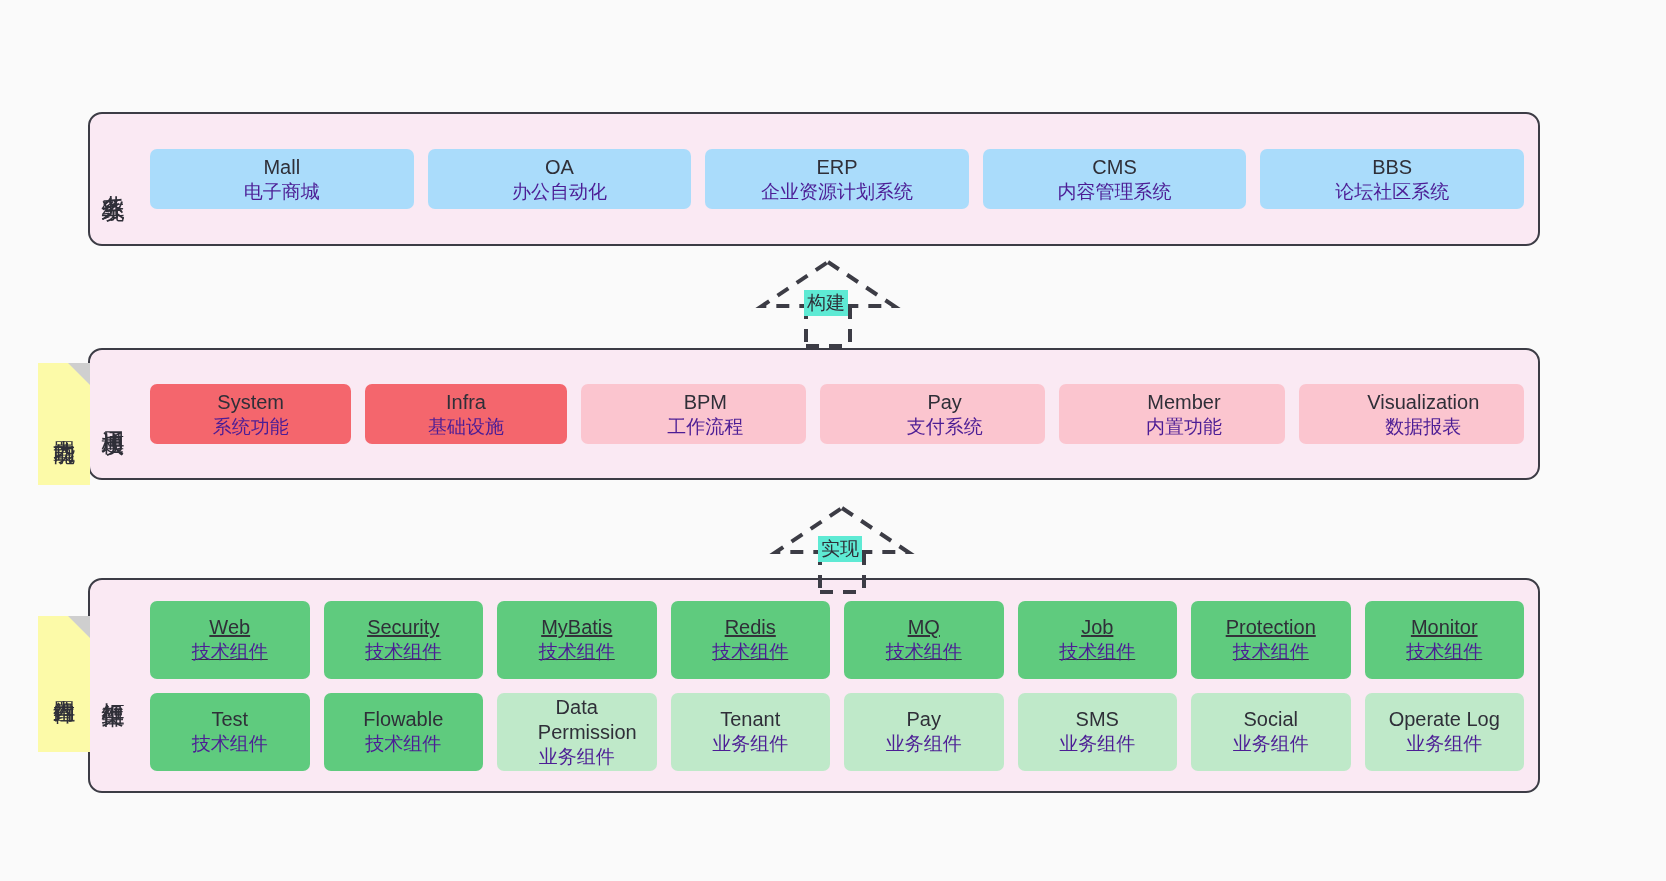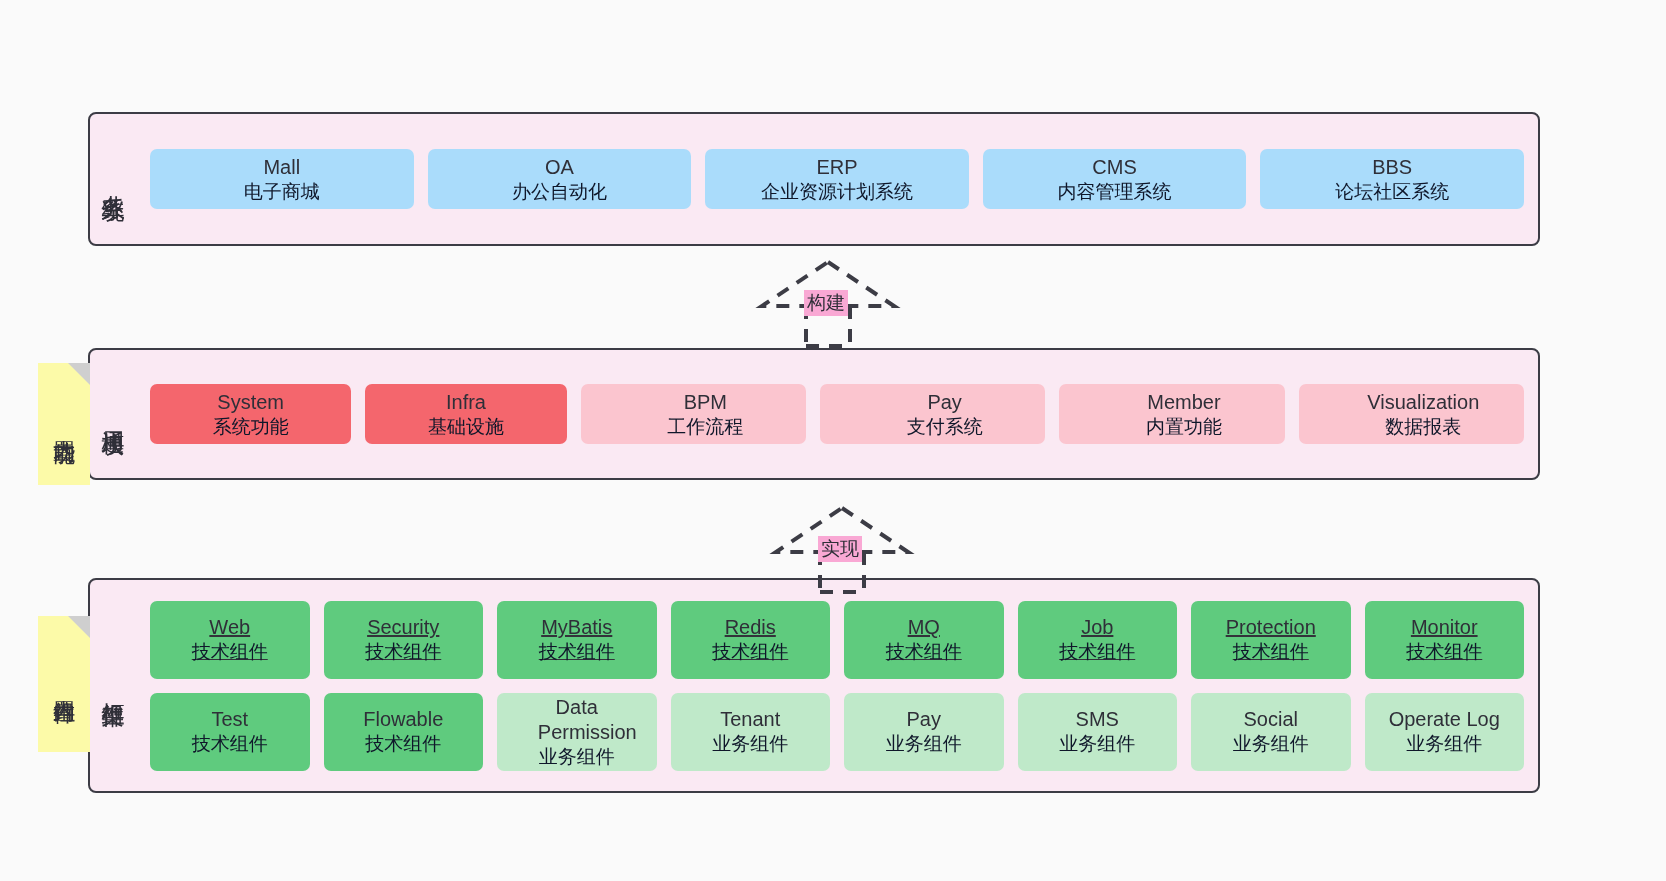--- a/index.html
+++ b/index.html
@@ -19,21 +19,21 @@
   #stage {
     position: absolute;
     inset: 0;
   }
 
   
   .layer {
     position: absolute;
     background: #fae9f3;
     border: 2px solid #3c3c45;
-    border-radius: 8px;
+    border-radius: 14px;
     box-sizing: border-box;
     display: flex;
     align-items: stretch;
   }
 
   
   .layer-label {
     flex: 0 0 auto;
     width: 46px;
     display: flex;
@@ -75,21 +75,21 @@
     box-sizing: border-box;
     padding: 6px 4px;
     line-height: 1.24;
   }
   .node .title {
     font-size: 20px;
     color: #2f2f38;
   }
   .node .sub {
     font-size: 19px;
-    color: #0f172a;
+    color: #4c1d95;
   }
 
   .node.blue       { background: #aadcfb; }
   .node.red        { background: #f4666d; }
   .node.pink       { background: #fbc5cf; padding-left: 28px; }
   .node.green      { background: #5fcb7e; }
   .node.lightgreen { background: #bfe9c9; }
 
   
   .note {
@@ -121,21 +121,21 @@
   
   .arrow {
     position: absolute;
     z-index: 3;
   }
   .arrow svg { display: block; overflow: visible; }
   .arrow .arrow-label {
     position: absolute;
     font-size: 19px;
     color: #2f2f38;
-    background: #f9a8d4;
+    background: #5eead4;
     padding: 0 3px;
     white-space: nowrap;
   }
 </style>
 </head>
 <body>
 
 <div id="stage">
 
   <div class="layer" id="layer-business" style="left:88px; top:112px; width:1452px; height:134px;">

